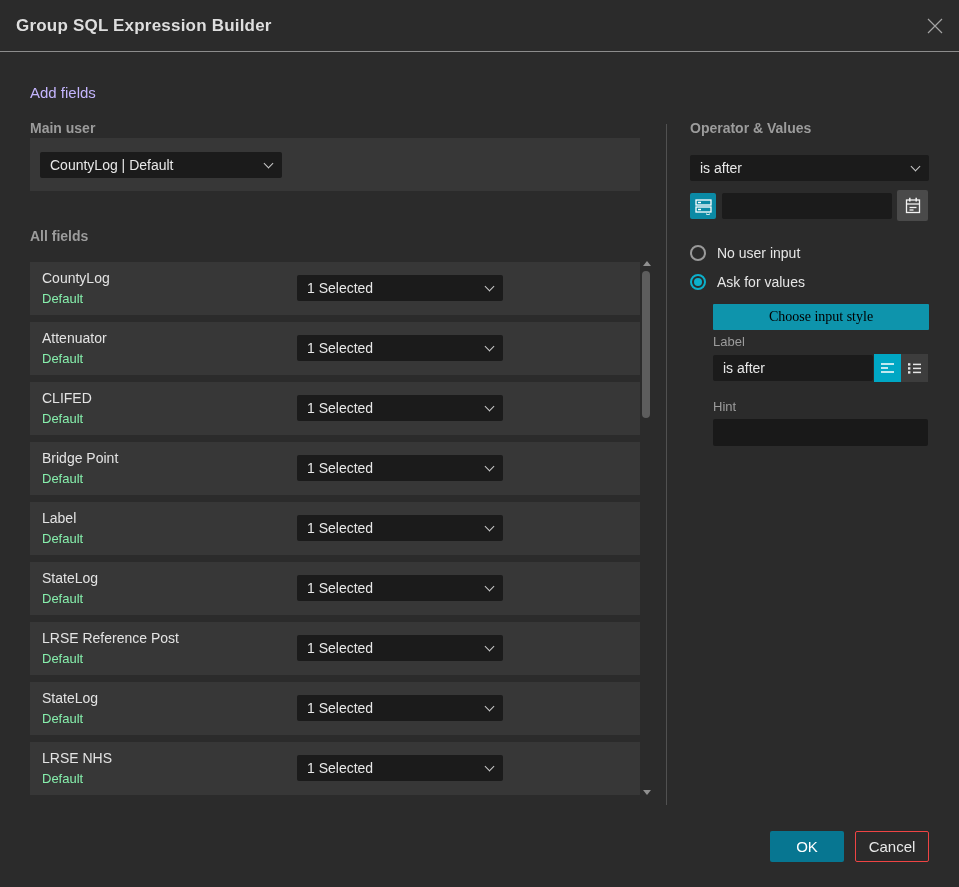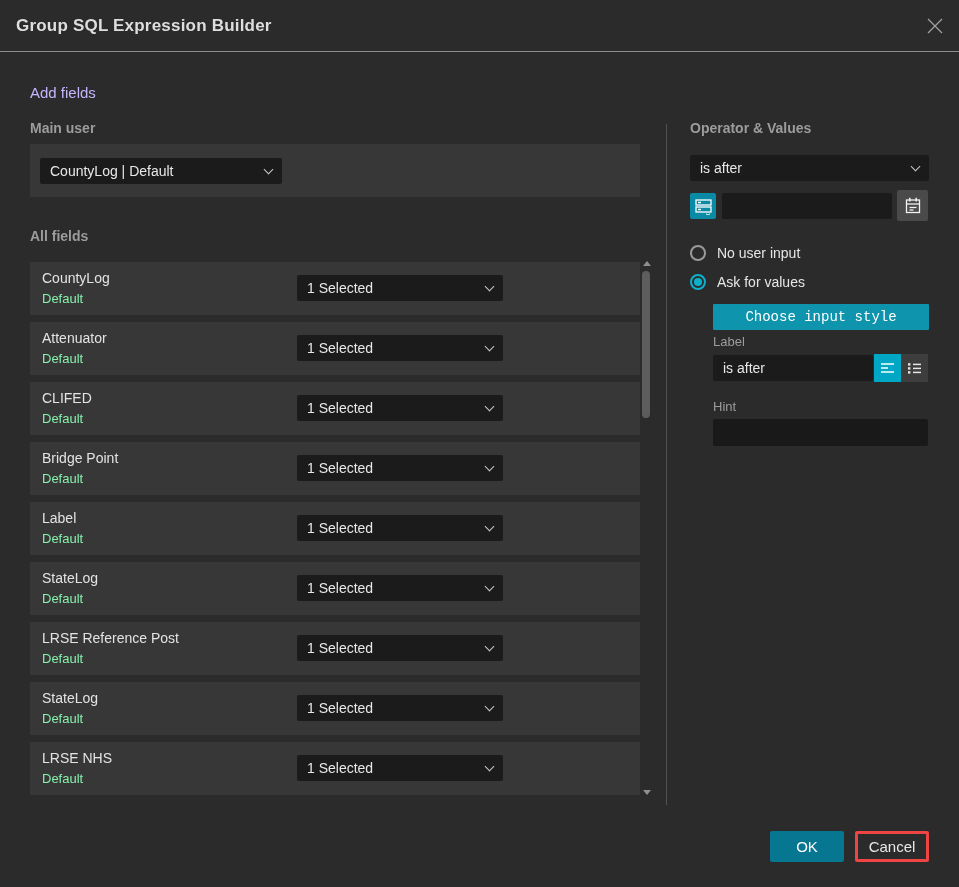--- a/index.html
+++ b/index.html
@@ -22,21 +22,21 @@
     display:flex;align-items:center;padding:0 10px;font-size:14px;color:#e8e8e8;cursor:pointer;
   }
   .select .grow{flex:1 1 auto;white-space:nowrap;overflow:hidden;}
   .chev{width:7px;height:7px;border-right:1.4px solid #c9c9c9;border-bottom:1.4px solid #c9c9c9;
         transform:rotate(45deg);margin-left:8px;flex:0 0 auto;margin-top:-3px;}
   .tinput{
     position:absolute;height:26px;background:#1b1b1b;border:none;border-radius:2px;
     color:#e8e8e8;font-size:14px;font-family:"Liberation Sans",sans-serif;padding:0 10px;outline:none;
   }
   
-  .main-panel{position:absolute;left:30px;top:144px;width:610px;height:53px;background:#373737;}
+  .main-panel{position:absolute;left:30px;top:138px;width:610px;height:53px;background:#373737;}
   
   .row{position:absolute;left:30px;width:610px;height:53px;background:#373737;}
   .row .name{position:absolute;left:12px;top:8px;font-size:14px;color:#e3e3e3;}
   .row .sub{position:absolute;left:12px;top:29px;font-size:13px;color:#86efac;}
   
   .sbar{position:absolute;left:641px;top:258px;width:11px;height:540px;}
   .sbar .arrow-up{position:absolute;left:2px;top:3px;width:0;height:0;
     border-left:4px solid transparent;border-right:4px solid transparent;border-bottom:5px solid #8f8f8f;cursor:pointer;}
   .sbar .arrow-down{position:absolute;left:2px;bottom:3px;width:0;height:0;
     border-left:4px solid transparent;border-right:4px solid transparent;border-top:5px solid #8f8f8f;cursor:pointer;}
@@ -46,27 +46,27 @@
   
   .icon-btn{position:absolute;display:flex;align-items:center;justify-content:center;cursor:pointer;border-radius:2px;}
   .radio-row{position:absolute;left:690px;display:flex;align-items:center;cursor:pointer;}
   .radio{width:16px;height:16px;border-radius:50%;border:2px solid #9a9a9a;flex:0 0 auto;
          display:flex;align-items:center;justify-content:center;background:transparent;}
   .radio.sel{border-color:#0cb0cb;}
   .radio .dot{width:8px;height:8px;border-radius:50%;background:transparent;}
   .radio.sel .dot{background:#0cb0cb;}
   .radio-label{margin-left:11px;font-size:14px;color:#e6e6e6;}
   .choose-btn{position:absolute;left:713px;top:304px;width:216px;height:26px;background:#0e94ac;border:none;
-    color:#ffffff;font-size:14px;font-family:Liberation Mono, monospace;cursor:pointer;border-radius:1px;}
+    color:#000000;font-size:14px;font-family:Liberation Serif, serif;cursor:pointer;border-radius:1px;}
   .mini-label{position:absolute;left:713px;font-size:13px;color:#9c9c9c;}
   
   .btn-ok{position:absolute;left:770px;top:831px;width:74px;height:31px;background:#077691;border:none;border-radius:2px;
     color:#fff;font-size:15px;font-family:"Liberation Sans",sans-serif;cursor:pointer;}
   .btn-cancel{position:absolute;left:855px;top:831px;width:74px;height:31px;background:transparent;
-    border:3px solid #ef4444;border-radius:2px;color:#e8e8e8;font-size:15px;font-family:"Liberation Sans",sans-serif;cursor:pointer;}
+    border:1px solid #ef4444;border-radius:2px;color:#e8e8e8;font-size:15px;font-family:"Liberation Sans",sans-serif;cursor:pointer;}
 </style>
 </head>
 <body>
 
 <div class="dialog">
 
   <div class="titlebar">
     <div class="title">Group SQL Expression Builder</div>
     <div class="close">
       <svg width="18" height="18" viewBox="0 0 18 18">

